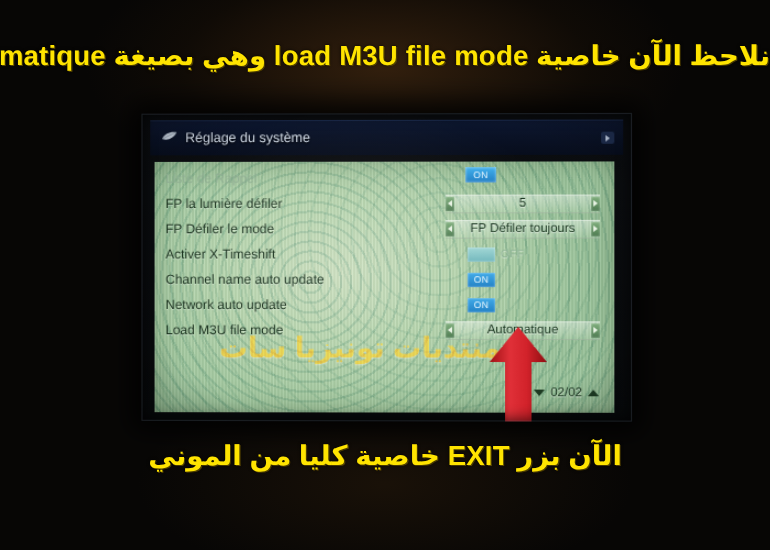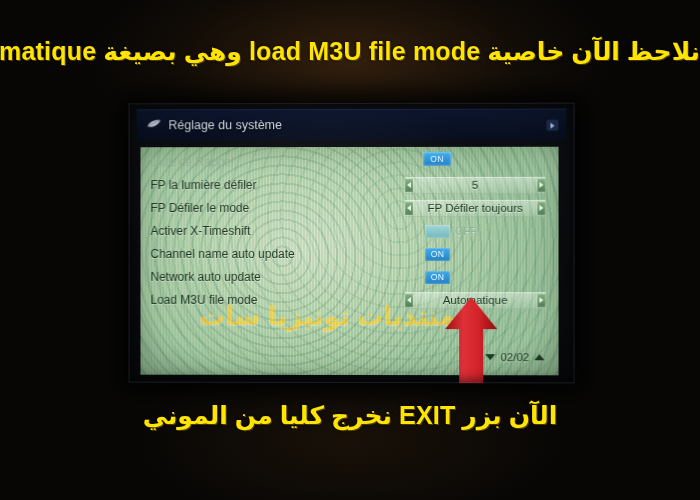--- a/index.html
+++ b/index.html
@@ -309,13 +309,13 @@
       <span class="dn"></span>
       <span>02/02</span>
       <span class="up"></span>
     </div>
   </div>
 
   <div id="glare"></div>
   <div id="bezel-edge"></div>
 </div>
 
-<div id="caption-bottom" class="caption">الآن بزر EXIT نخرج كليا من الموني</div>
+<div id="caption-bottom" class="caption">الآن بزر EXIT خاصية كليا من الموني</div>
 
 </body></html>

